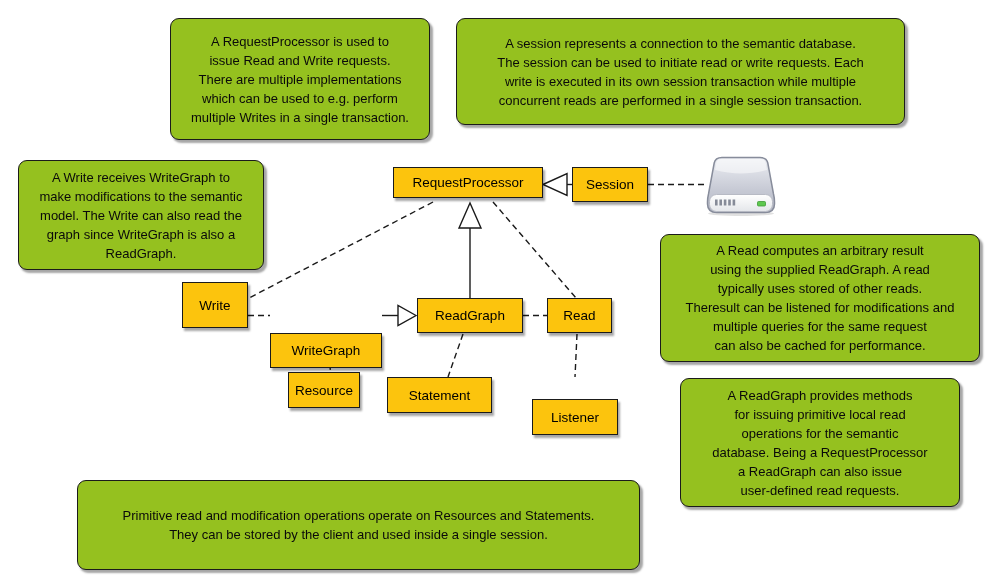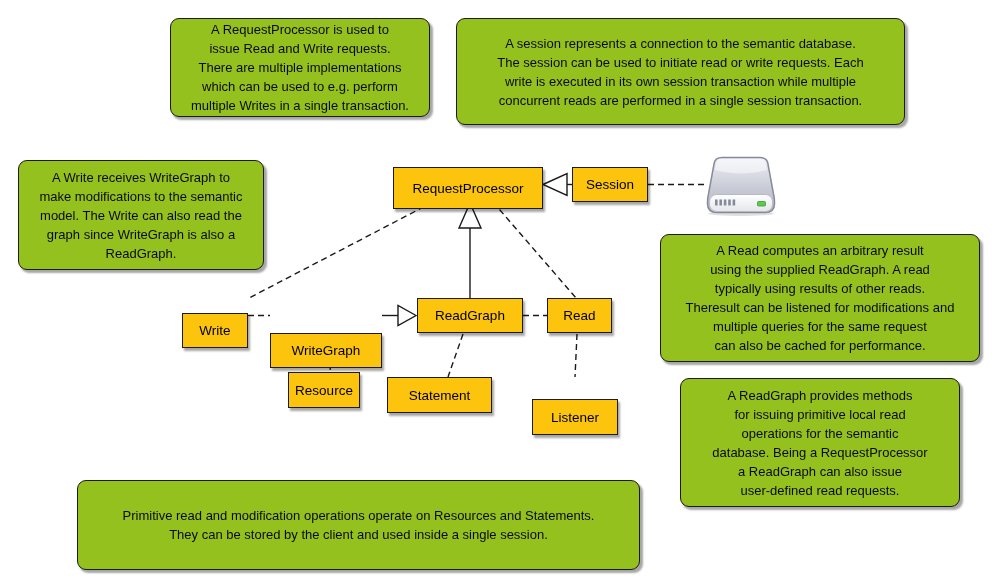--- a/index.html
+++ b/index.html
@@ -62,27 +62,27 @@
 
     <line class="edge dashed" x1="523" y1="315.5" x2="547" y2="315.5"></line>
 
     <line class="edge dashed" x1="327" y1="334" x2="331" y2="377"></line>
 
     <line class="edge dashed" x1="463" y1="334" x2="448" y2="377"></line>
 
     <line class="edge dashed" x1="577" y1="334" x2="575" y2="377"></line>
   </svg>
 
-  <div class="cls" style="left:393px;top:167px;width:150px;height:42px;">
+  <div class="cls" style="left:393px;top:167px;width:150px;height:31px;">
     <span>RequestProcessor</span>
   </div>
   <div class="cls" style="left:572px;top:167px;width:76px;height:35px;">
     <span>Session</span>
   </div>
-  <div class="cls" style="left:182px;top:313px;width:66px;height:35px;">
+  <div class="cls" style="left:182px;top:282px;width:66px;height:46px;">
     <span>Write</span>
   </div>
   <div class="cls" style="left:270px;top:298px;width:112px;height:35px;margin-top:35px;">
     <span>WriteGraph</span>
   </div>
   <div class="cls" style="left:417px;top:298px;width:106px;height:35px;">
     <span>ReadGraph</span>
   </div>
   <div class="cls" style="left:547px;top:298px;width:65px;height:35px;">
     <span>Read</span>
@@ -90,21 +90,21 @@
   <div class="cls" style="left:288px;top:372px;width:72px;height:36px;">
     <span>Resource</span>
   </div>
   <div class="cls" style="left:387px;top:377px;width:105px;height:36px;">
     <span>Statement</span>
   </div>
   <div class="cls" style="left:532px;top:399px;width:86px;height:36px;">
     <span>Listener</span>
   </div>
 
-  <div class="note" style="left:170px;top:18px;width:260px;height:99px;">
+  <div class="note" style="left:170px;top:18px;width:260px;height:122px;">
     <div class="note-text">A RequestProcessor is used to
 issue Read and Write requests.
 There are multiple implementations
 which can be used to e.g. perform
 multiple Writes in a single transaction.</div>
   </div>
   <div class="note" style="left:456px;top:18px;width:449px;height:107px;">
     <div class="note-text">A session represents a connection to the semantic database.
 The session can be used to initiate read or write requests. Each
 write is executed in its  own session transaction while multiple
@@ -113,21 +113,21 @@
   <div class="note" style="left:18px;top:160px;width:246px;height:110px;">
     <div class="note-text">A Write receives WriteGraph to
 make modifications to the semantic
 model. The Write can also read the
 graph since WriteGraph is also a
 ReadGraph.</div>
   </div>
   <div class="note" style="left:660px;top:234px;width:320px;height:128px;">
     <div class="note-text">A Read computes an arbitrary result
 using the supplied ReadGraph. A read
-typically using results of other reads.
+typically uses stored of other reads.
 Theresult can be listened for modifications and
 multiple queries for the same request
 can also be cached for performance.</div>
   </div>
   <div class="note" style="left:680px;top:378px;width:280px;height:129px;">
     <div class="note-text">A ReadGraph provides methods
 for issuing primitive local read
 operations for the semantic
 database. Being a RequestProcessor
 a ReadGraph can also issue

